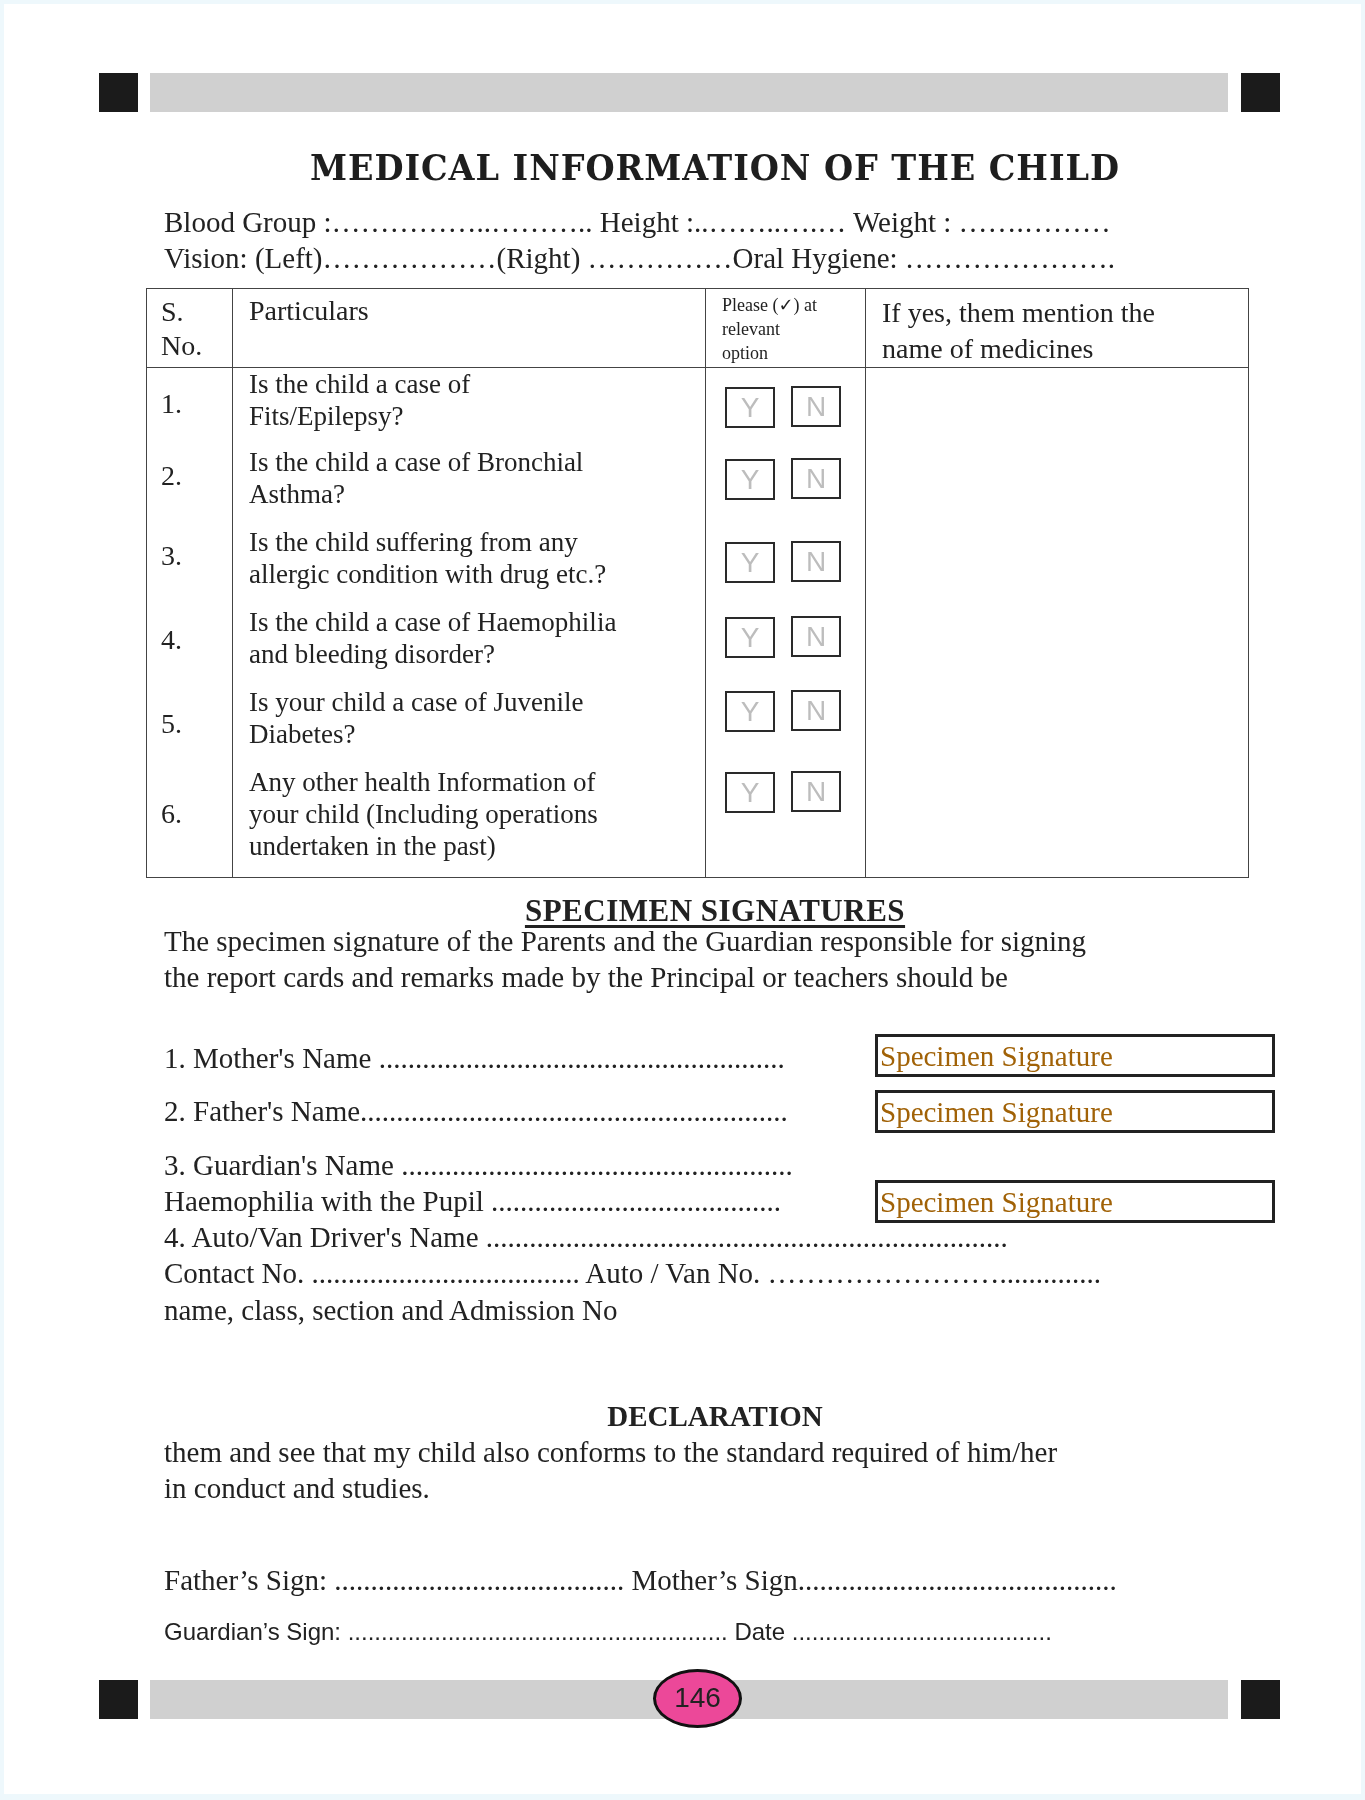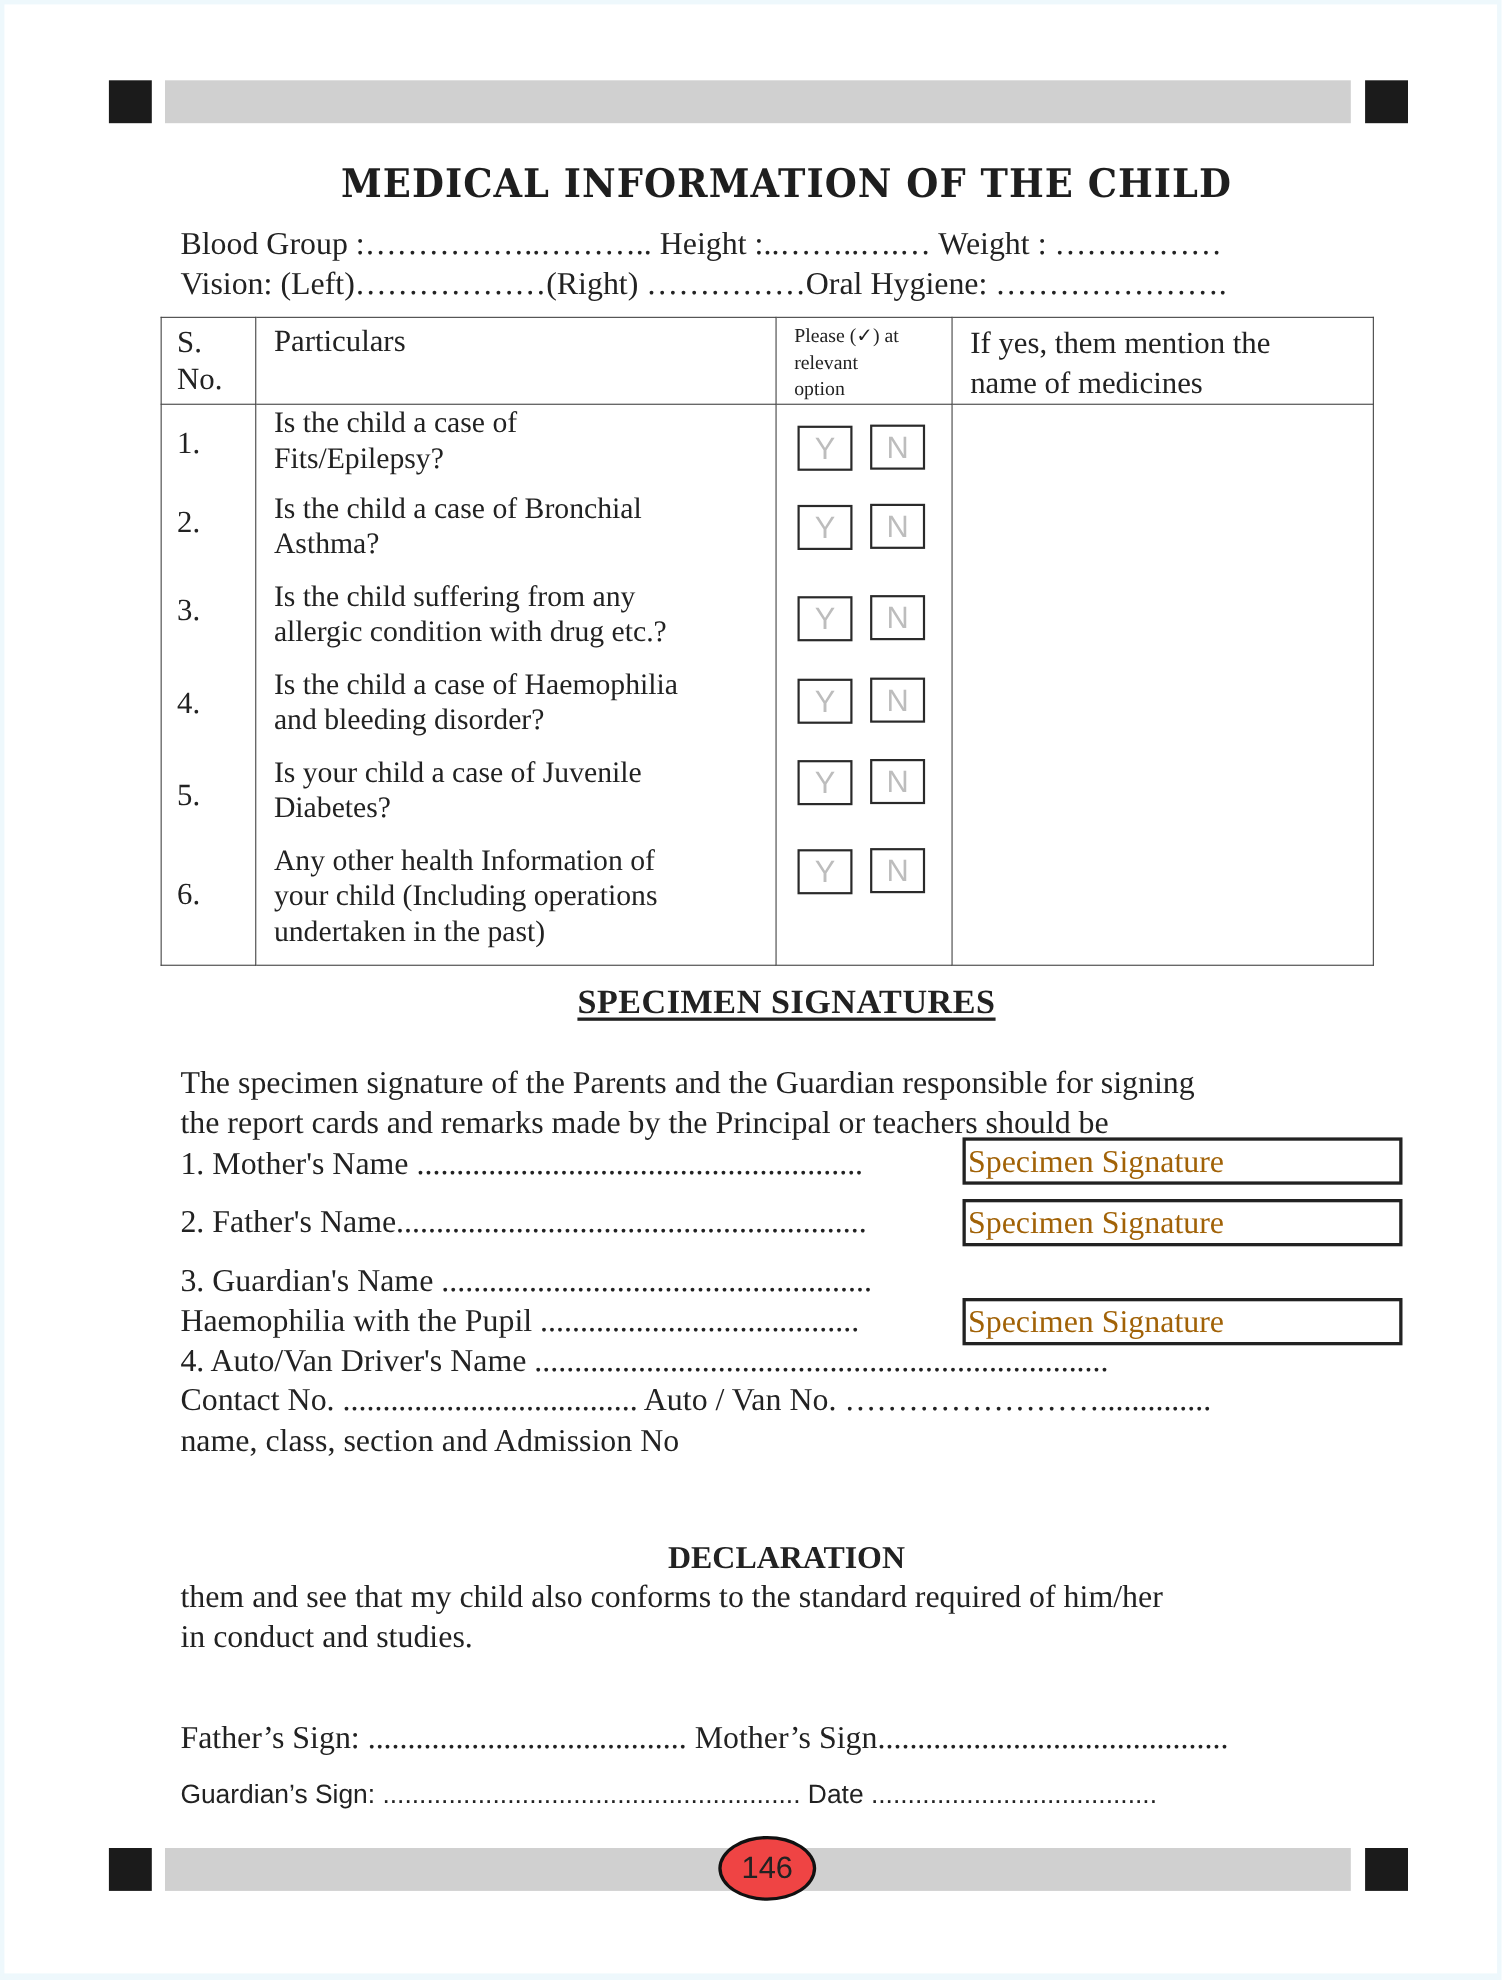--- a/index.html
+++ b/index.html
@@ -24,21 +24,21 @@
   .yn { position:absolute; width:50px; height:41px; border:2px solid #2a2a2a; box-sizing:border-box;
         color:#bdbdbd; font-family:"Liberation Sans", sans-serif; font-size:28px; text-align:center; line-height:38px; }
   h2.spec { position:absolute; left:0; width:1430px; top:893px; margin:0; text-align:center; font-size:31px;
             font-weight:bold; text-decoration:underline; text-underline-offset:4px; letter-spacing:0.5px; }
   .para { position:absolute; left:164px; font-size:29px; line-height:36px; width:1120px; }
   .sigbox { position:absolute; left:875px; width:400px; height:43px; border:3px solid #222; box-sizing:border-box;
             color:#a16207; font-size:29px; line-height:38px; padding-left:2px; white-space:nowrap; }
   h2.decl { position:absolute; left:0; width:1430px; top:1400px; margin:0; text-align:center; font-size:29px; font-weight:bold; }
   .sans { font-family:"Liberation Sans", "DejaVu Sans", sans-serif; font-size:24px; }
   .pgnum { position:absolute; left:653px; top:1669px; width:89px; height:59px; border:3px solid #111; border-radius:50%;
-           background:#ef4444; box-sizing:border-box; text-align:center; line-height:52px; font-size:28px;
+           background:#ec4899; box-sizing:border-box; text-align:center; line-height:52px; font-size:28px;
            font-family:"Liberation Sans", sans-serif; }
 </style>
 </head>
 <body>
 
 <div class="page"></div>
 
 <div class="blk" style="left:99px;top:73px"></div>
 <div class="bar" style="left:150px;top:73px;width:1078px"></div>
 <div class="blk" style="left:1241px;top:73px"></div>
@@ -121,21 +121,21 @@
       <div class="yn" style="left:85px;top:322px">N</div>
       <div class="yn" style="left:19px;top:404px">Y</div>
       <div class="yn" style="left:85px;top:403px">N</div>
     </td>
     <td class="body-cell"></td>
   </tr>
 </tbody>
   </table>
 
 <h2 class="spec">SPECIMEN SIGNATURES</h2>
-<div class="para" style="top:967px">
+<div class="para" style="top:923px">
   <div>The specimen signature of the Parents and the Guardian responsible for signing</div>
   <div>the report cards and remarks made by the Principal or  teachers should be</div>
 </div>
 <div class="line" style="top:1041px">1. Mother's Name ........................................................</div>
 <div class="sigbox" style="top:1034px">Specimen Signature</div>
 <div class="line" style="top:1094px">2. Father's Name...........................................................</div>
 <div class="sigbox" style="top:1090px">Specimen Signature</div>
 <div class="line" style="top:1148px">3. Guardian's Name ......................................................</div>
 <div class="line" style="top:1184px">Haemophilia with the Pupil ........................................</div>
 <div class="sigbox" style="top:1180px">Specimen Signature</div>

